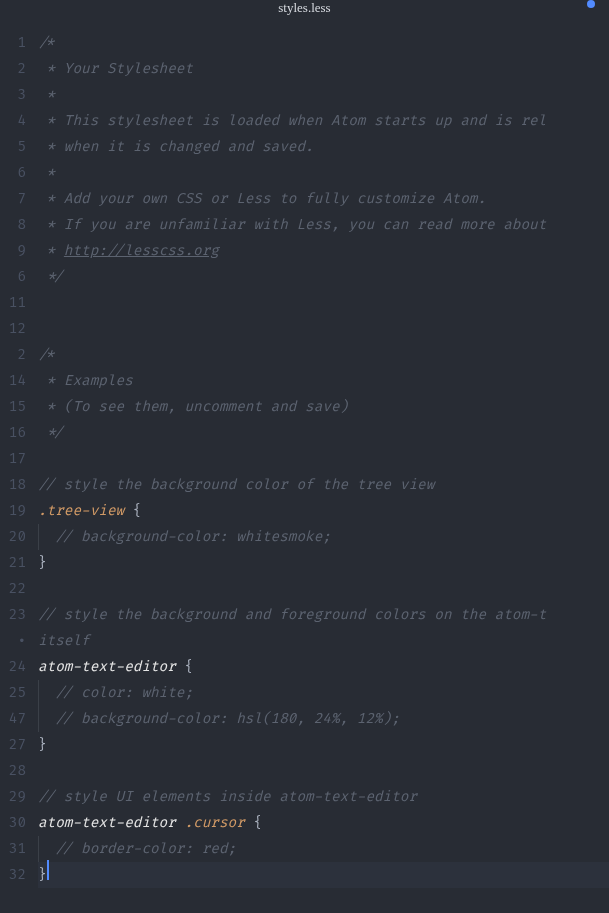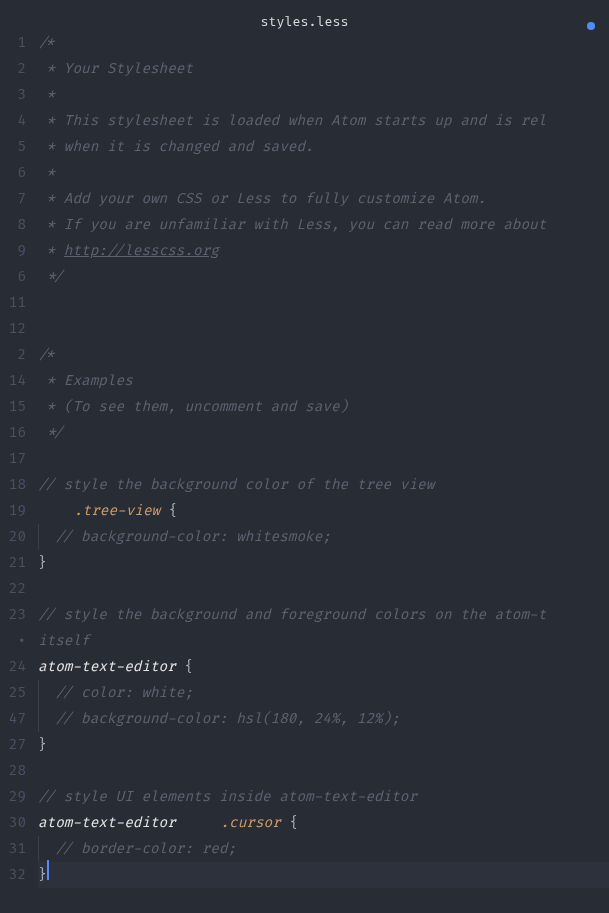--- a/index.html
+++ b/index.html
@@ -19,27 +19,28 @@
     }
     .tab-bar {
       display: flex;
       height: 30px;
       background: #21252b;
       font-style: normal;
     }
     .tab {
       flex: 1;
       display: flex;
-      align-items: flex-end;
+      align-items: flex-start;
       justify-content: center;
       position: relative;
       cursor: pointer;
       color: #9da5b4;
       font-size: 13px;
       gap: 6px;
+      font-family: Liberation Serif, serif;
     }
     .tab.active {
       background: #282c34;
       color: #d7dae0;
     }
     .tab .modified-indicator {
       position: absolute;
       right: 14px;
       width: 8px;
       height: 8px;
@@ -83,21 +84,20 @@
     .comment {
       color: #5c6370;
     }
     .comment-link {
       color: #5c6370;
       text-decoration: underline;
       font-style: italic;
     }
     .selector-class {
       color: #d19a66;
-      margin-left: 36px;
     }
     .selector-tag {
       color: #e5e5e5;
     }
     .brace {
       color: #abb2bf;
       font-style: normal;
     }
     .indent-guide {
       display: inline-block;

